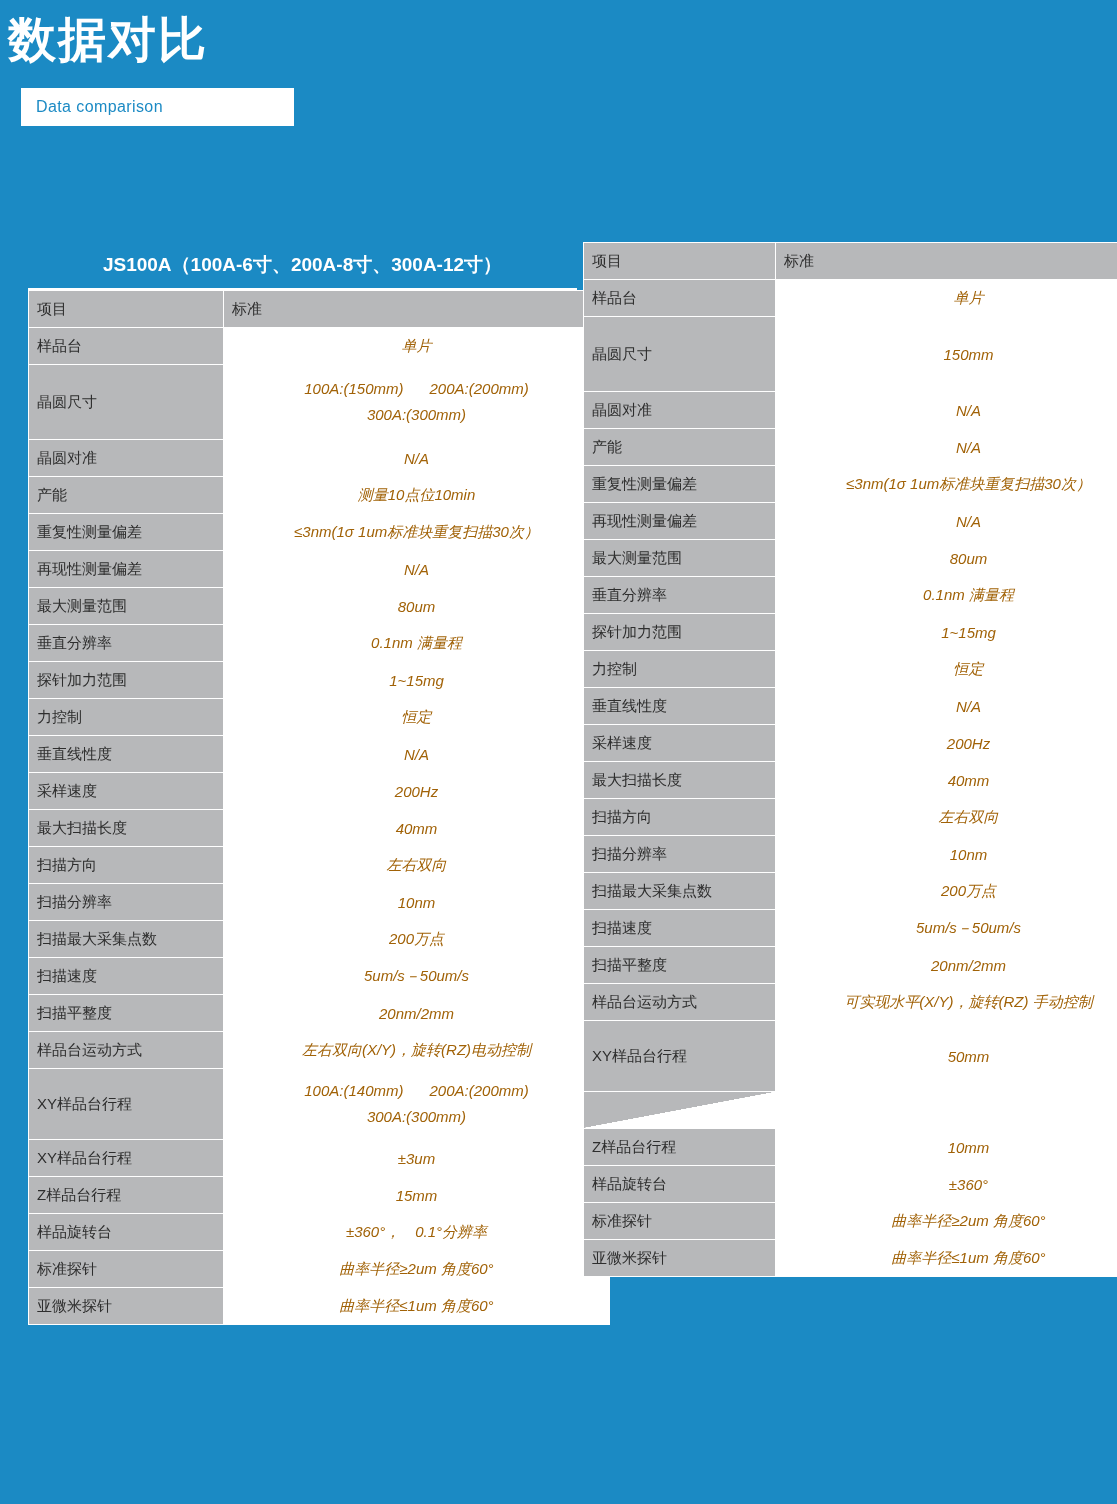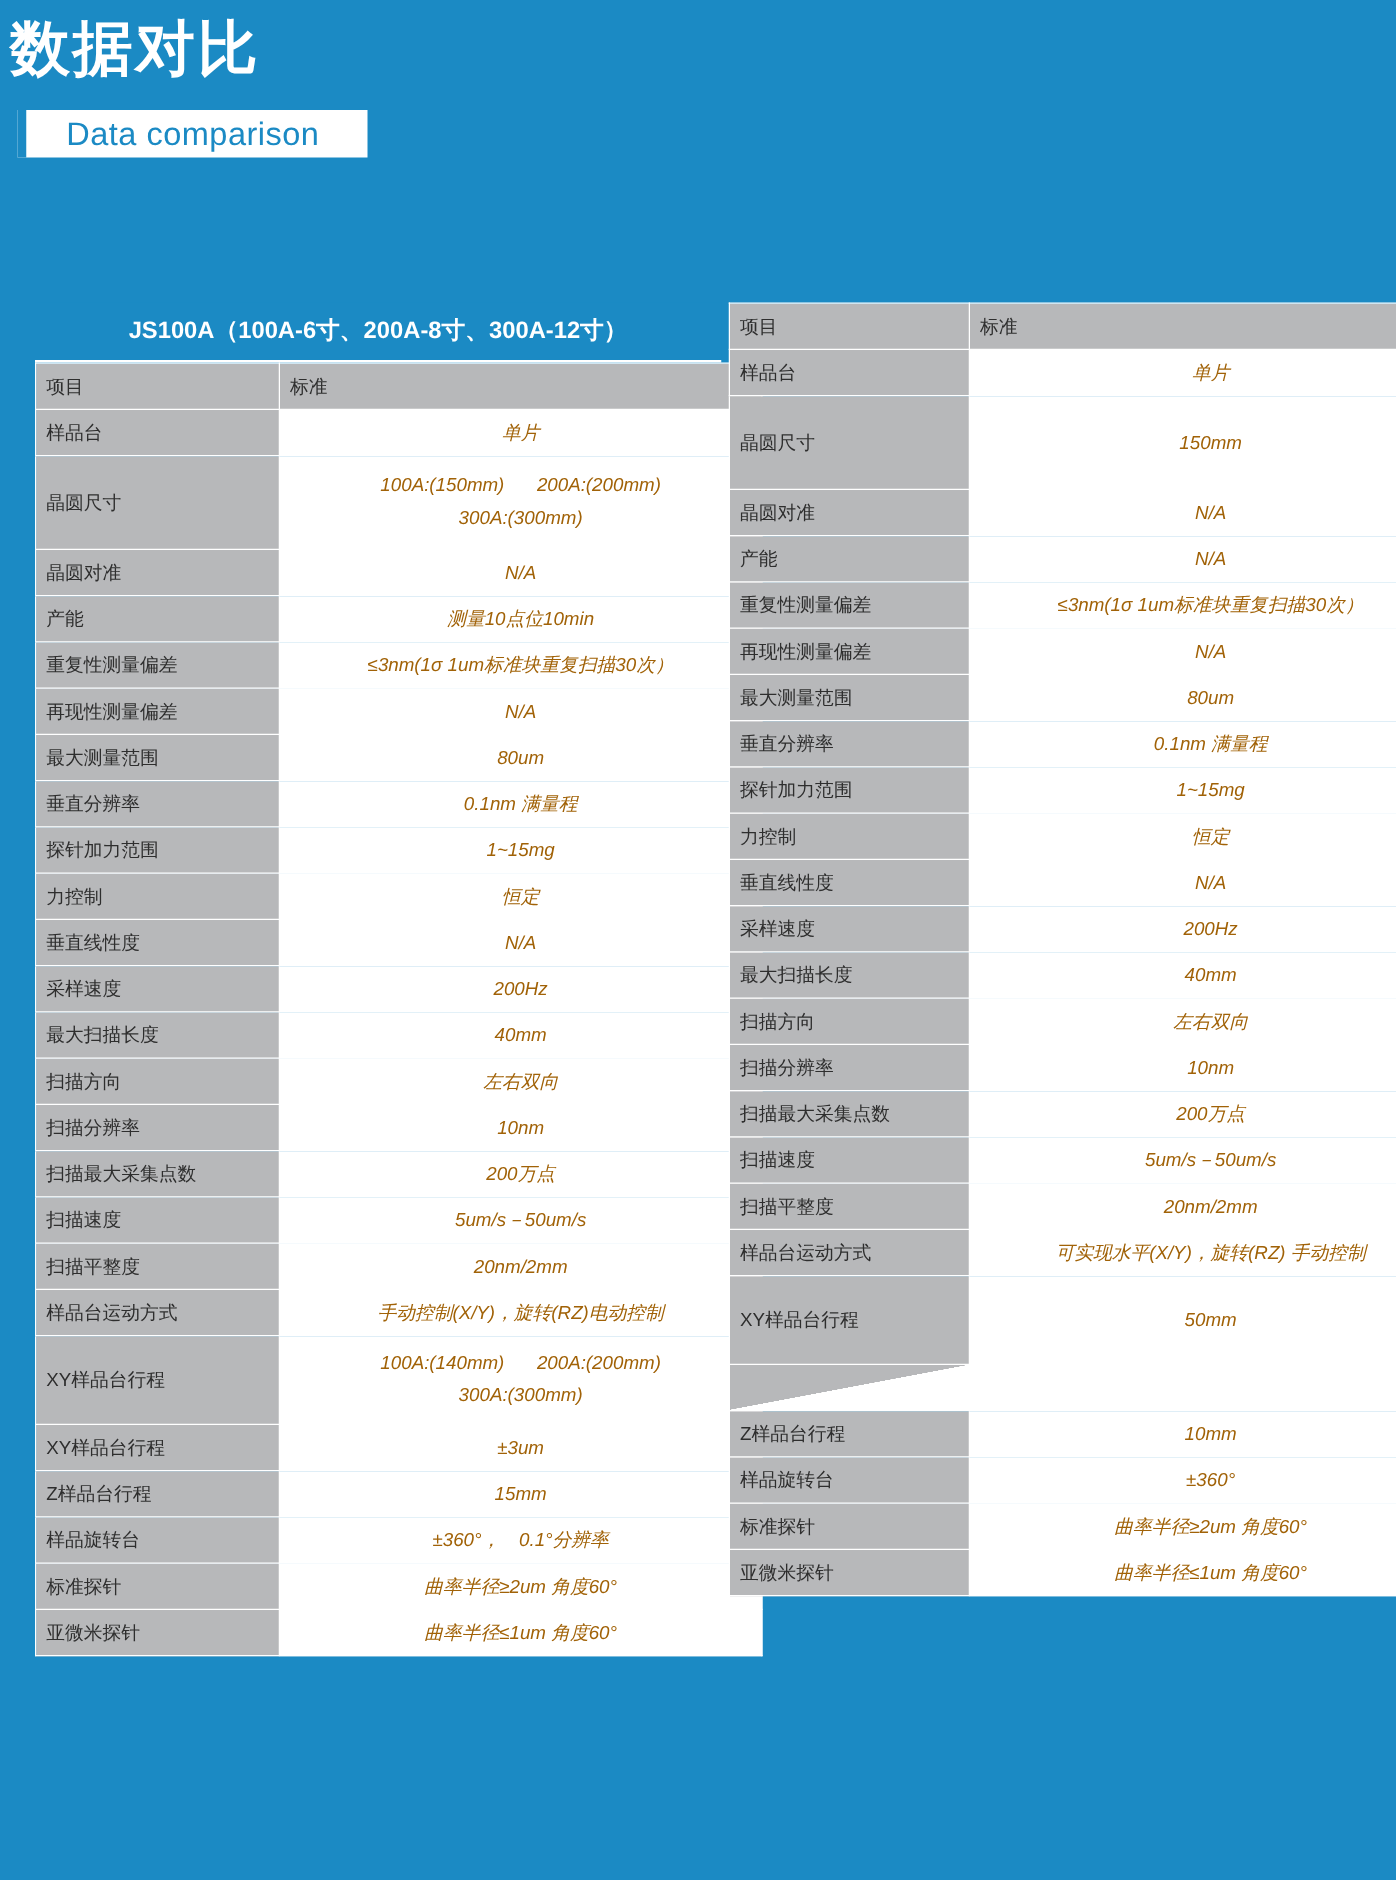--- a/index.html
+++ b/index.html
@@ -40,22 +40,22 @@
     align-items: center;
   }
   .subtitle-bar {
     width: 7px;
     height: 38px;
     background: #1b8ac4;
     flex: 0 0 auto;
   }
   .subtitle-text {
     color: #1b8ac4;
-    font-size: 26px;
-    padding-left: 32px;
+    font-size: 16px;
+    padding-left: 15px;
     letter-spacing: 0.4px;
   }
 
   .tables {
     position: absolute;
     left: 8px;
     top: 242px;
     width: 1101px;
     display: flex;
     gap: 6px;
@@ -223,21 +223,21 @@
         <tr>
           <td class="col-item c1">扫描速度</td>
           <td class="col-val c2">5um/s－50um/s</td>
         </tr>
         <tr>
           <td class="col-item c1">扫描平整度</td>
           <td class="col-val c2">20nm/2mm</td>
         </tr>
         <tr>
           <td class="col-item c1">样品台运动方式</td>
-          <td class="col-val c2">手动控制(X/Y)，旋转(RZ)电动控制</td>
+          <td class="col-val c2">左右双向(X/Y)，旋转(RZ)电动控制</td>
         </tr>
         <tr>
           <td class="col-item c1 tall2">XY样品台行程</td>
           <td class="col-val c2 tall2 val-multi">
             <span>100A:(140mm)</span><span class="sp"></span><span>200A:(200mm)</span><br>
             <span>300A:(300mm)</span>
           </td>
         </tr>
         <tr>
           <td class="col-item c1">XY样品台行程</td>

